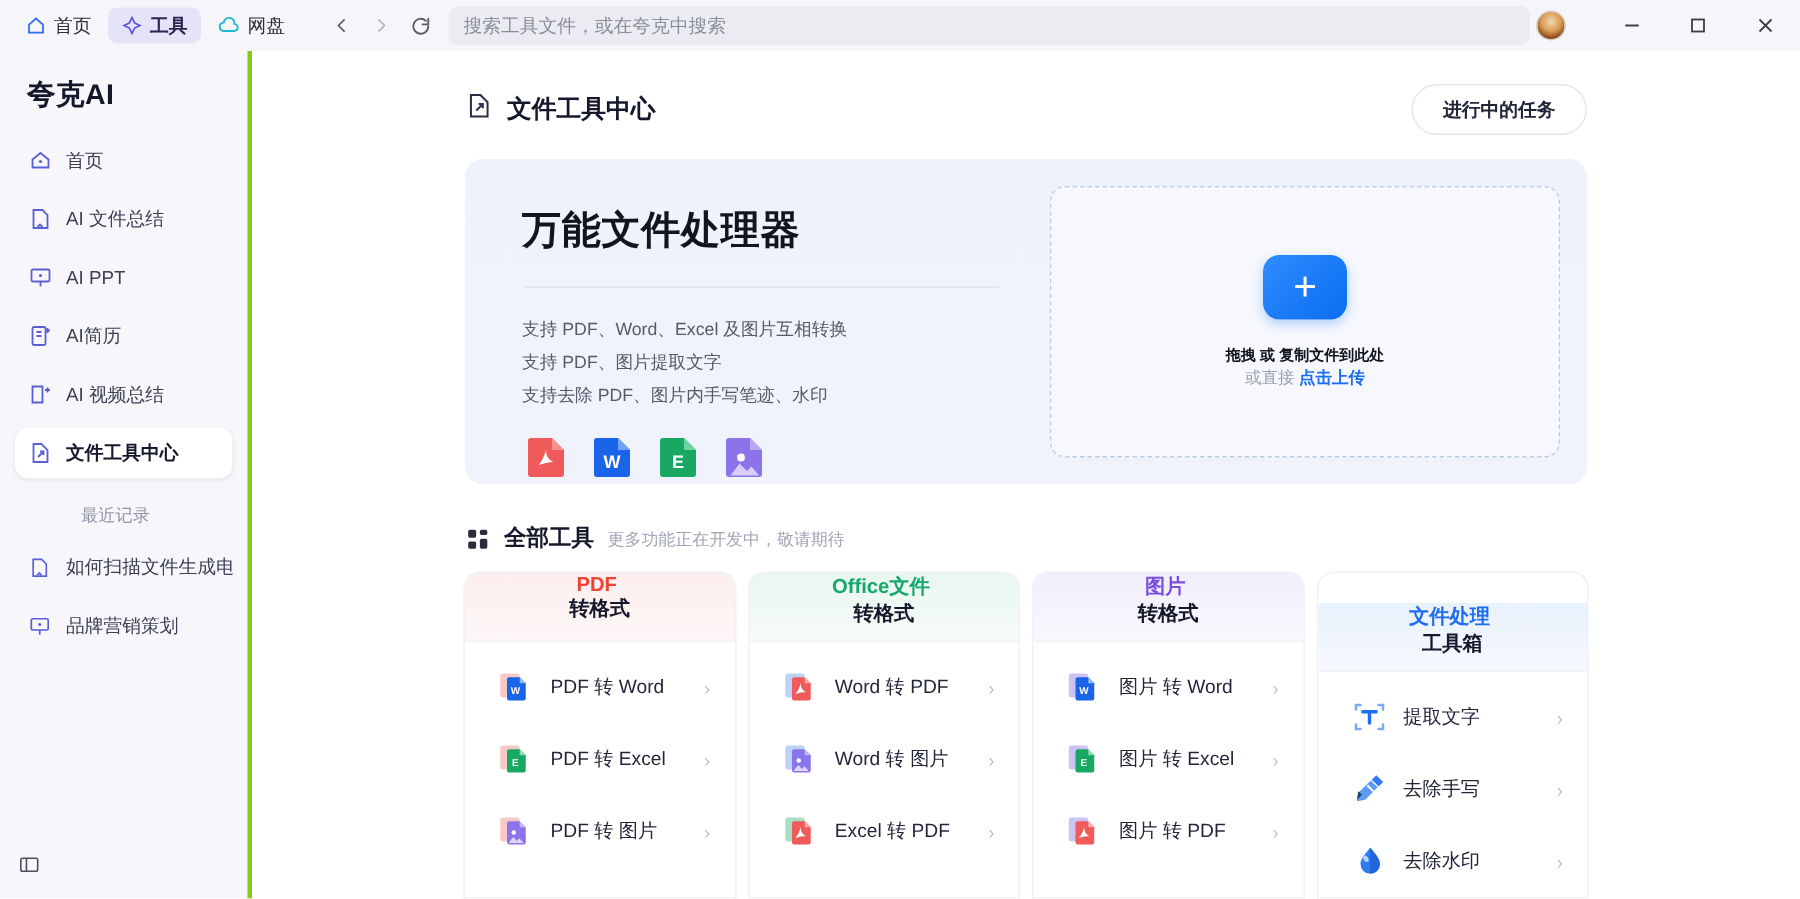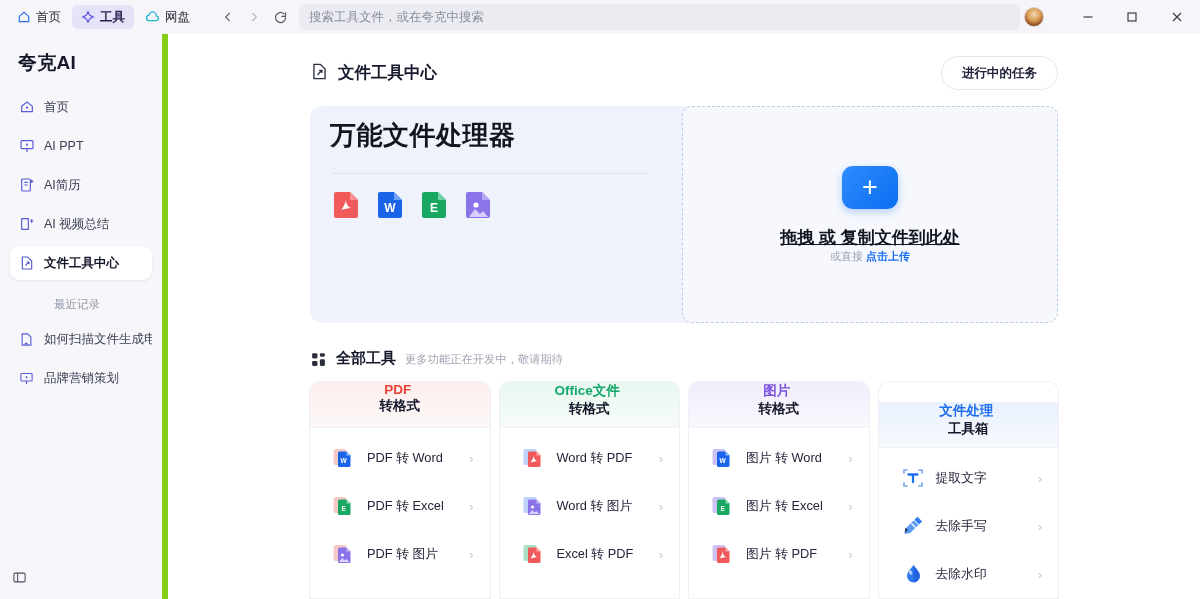--- a/index.html
+++ b/index.html
@@ -70,21 +70,21 @@
   }
   .wbtn:last-child { width: 46px; }
 
   
   .body { flex: 1; display: flex; min-height: 0; }
 
   
   .sidebar {
     width: 168px; flex: 0 0 168px;
     background: #f6f6fb;
-    border-right: 6px solid #84cc16;
+    border-right: 3px solid #84cc16;
     display: flex; flex-direction: column;
     position: relative;
   }
   .brand {
     font-size: 19px; font-weight: bold; color: #15182a;
     padding: 16px 0 10px 18px; letter-spacing: 0.3px;
   }
   .nav { padding: 4px 10px 0 10px; }
   .nav-item {
     display: flex; align-items: center; gap: 9px;
@@ -124,20 +124,21 @@
     background: #fff; font-size: 12.5px; font-weight: bold; color: #23263a;
     display: flex; align-items: center;
   }
 
   
   .hero {
     margin-top: 16px; height: 217px;
     background: linear-gradient(180deg,#eef2fb 0%, #f0f3fb 100%);
     border-radius: 12px;
     display: flex; align-items: stretch;
+    padding: 18px;
   }
   .hero-left { width: 358px; flex: 0 0 358px; padding: 12px 0 0 20px; }
   .hero-title {
     font-size: 26px; font-weight: bold; color: #12141f; letter-spacing: 0.5px;
   }
   .hero-rule { height: 1px; background: #dde3ef; margin: 20px 20px 0 2px; }
   .hero-feats { margin-top: 16px; }
   .hero-feats div { font-size: 11.8px; color: #555a6b; line-height: 22px; }
   .hero-icons { display: flex; gap: 12px; margin-top: 16px; }
   .fico { width: 32px; height: 32px; }
@@ -148,21 +149,21 @@
     background: rgba(255,255,255,0.45);
     display: flex; flex-direction: column; align-items: center; justify-content: center;
   }
   .plus {
     width: 56px; height: 43px; border-radius: 11px;
     background: linear-gradient(135deg,#2f8bff 0%,#0a6ef0 100%);
     display: flex; align-items: center; justify-content: center;
     color: #fff; font-size: 27px; font-weight: 300; line-height: 1;
     box-shadow: 0 3px 8px rgba(20,110,240,0.30);
   }
-  .drop-main { font-size: 17px; font-weight: bold; color: #12141f; margin-top: 17px; text-decoration: underline; }
+  .drop-main { font-size: 10px; font-weight: bold; color: #12141f; margin-top: 17px; }
   .drop-sub { font-size: 11px; color: #9aa0b0; }
   .drop-sub b { color: #1a6ef5; font-weight: bold; }
 
   
   .alltools {
     display: flex; align-items: flex-end; gap: 9px;
     margin-top: 26px;
   }
   .alltools .grid-ico { width: 17px; height: 17px; color: #2a2d3a; }
   .alltools .h { font-size: 15px; font-weight: bold; color: #15182a; }
@@ -290,20 +291,29 @@
         <div class="nav-item">
           <span class="ico">
             <svg width="16" height="16" viewBox="0 0 24 24" fill="none" stroke="currentColor" stroke-width="1.8">
               <path d="M4 11 L12 4.5 L20 11 V19 H4 Z"></path>
                 <circle cx="12" cy="13" r="1.6" fill="currentColor" stroke="none"></circle>
             </svg>
           </span>
           <span>首页</span>
         </div>
 
+        <div class="nav-item">
+          <span class="ico">
+            <svg width="16" height="16" viewBox="0 0 24 24" fill="none" stroke="currentColor" stroke-width="1.8">
+              <path d="M5 3 H14 L19 8 V21 H5 Z"></path>
+                <path d="M9 20 l2.5 -2.5 l2.5 2.5"></path>
+            </svg>
+          </span>
+          <span>AI 文件总结</span>
+        </div>
 
         <div class="nav-item">
           <span class="ico">
             <svg width="16" height="16" viewBox="0 0 24 24" fill="none" stroke="currentColor" stroke-width="1.8">
               <rect x="3" y="4" width="18" height="12" rx="1.5"></rect>
                 <path d="M12 16 V21"></path>
                 <circle cx="12" cy="10" r="1.6" fill="currentColor" stroke="none"></circle>
             </svg>
           </span>
           <span>AI PPT</span>
@@ -386,20 +396,25 @@
             </span>
             <span class="t">文件工具中心</span>
           </div>
           <div class="tasks-btn">进行中的任务</div>
         </div>
 
         <div class="hero">
           <div class="hero-left">
             <div class="hero-title">万能文件处理器</div>
             <div class="hero-rule"></div>
+            <div class="hero-feats">
+              <div>支持 PDF、Word、Excel 及图片互相转换</div>
+              <div>支持 PDF、图片提取文字</div>
+              <div>支持去除 PDF、图片内手写笔迹、水印</div>
+            </div>
             <div class="hero-icons">
               <span class="fico">
                 <svg width="32" height="32" viewBox="0 0 32 32">
                   <path d="M4 4 a2 2 0 0 1 2-2 h14 l8 8 v16 a2 2 0 0 1 -2 2 H6 a2 2 0 0 1 -2-2 Z" fill="#f05a5a"></path>
                   <path d="M20 2 l8 8 h-8 Z" fill="#f8908f"></path>
                   <path d="M16 10 c-1 4 -3 8 -5 10 c3 -1 7 -2 10 -2 c-3 -1 -5 -4 -5 -8 Z" fill="#fff"></path>
                 </svg>
               </span>
               <span class="fico">
                 <svg width="32" height="32" viewBox="0 0 32 32">

